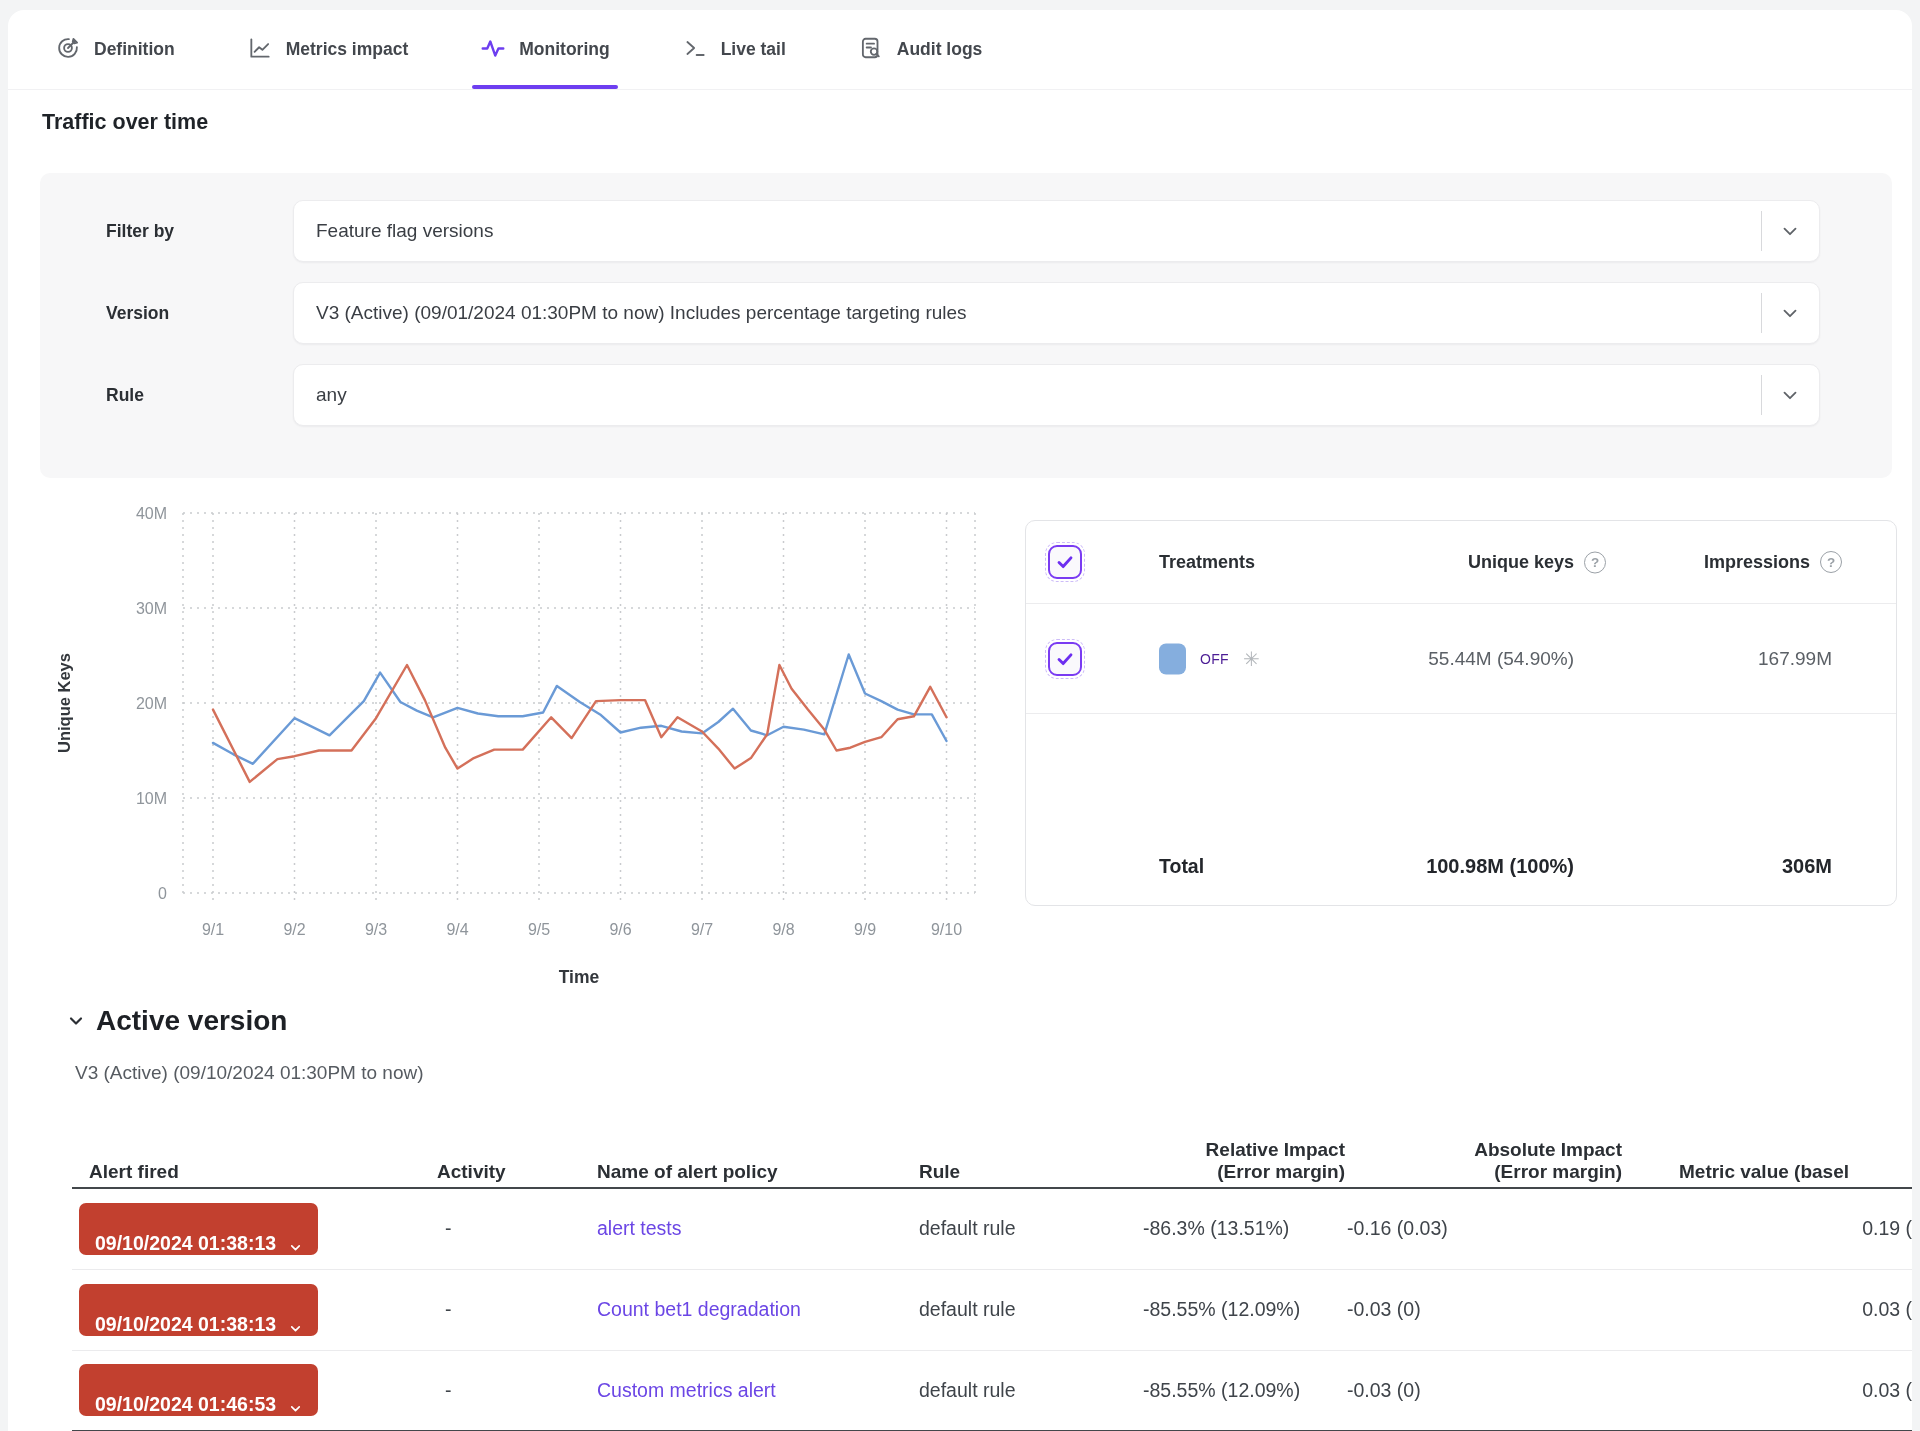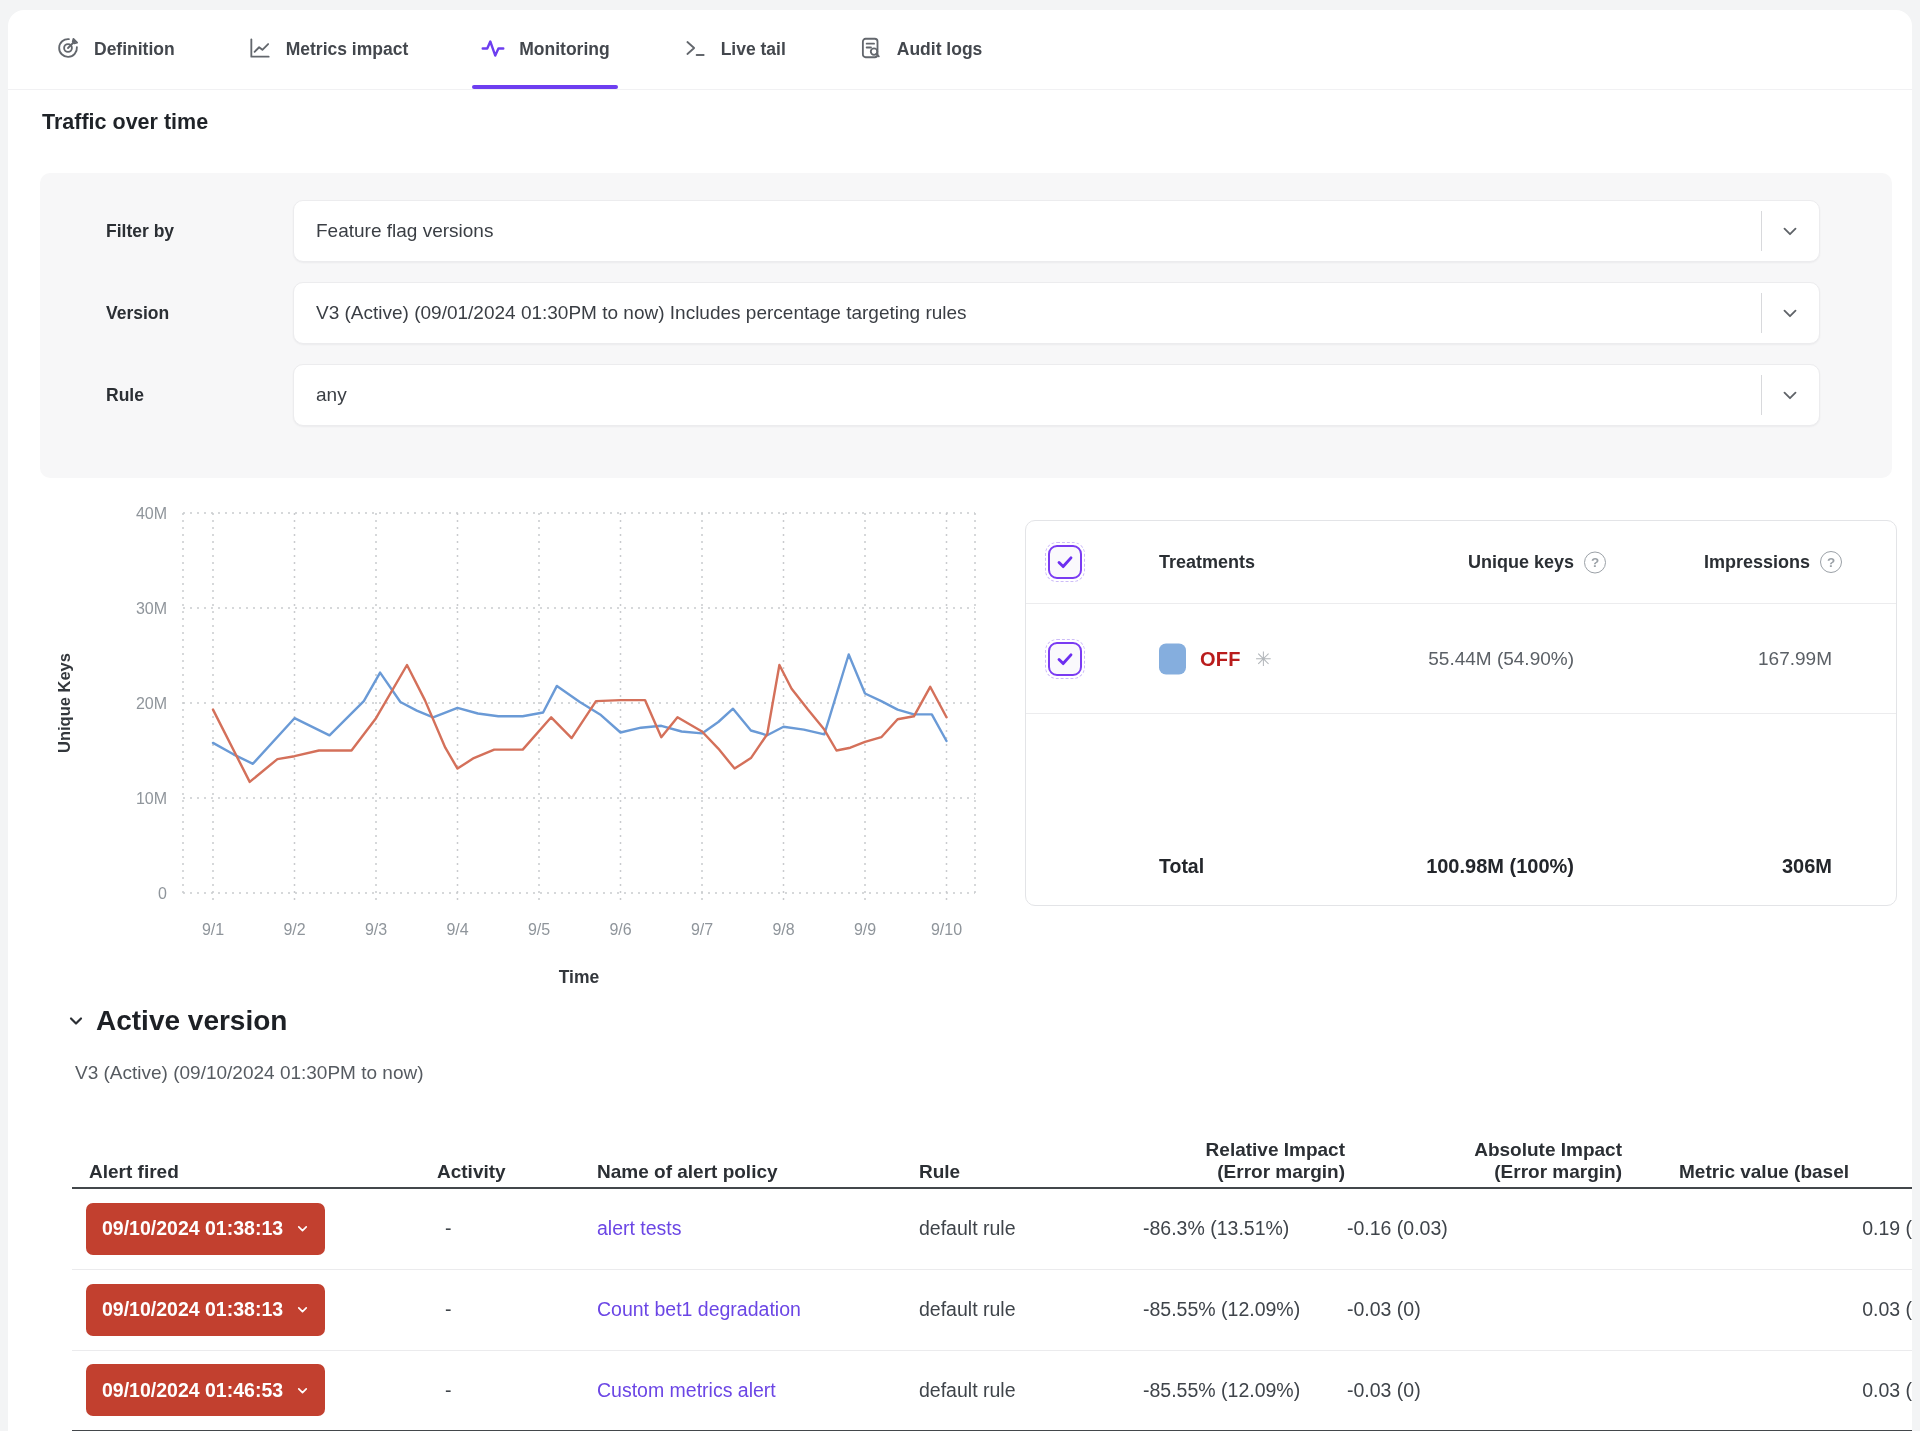--- a/index.html
+++ b/index.html
@@ -66,21 +66,21 @@
   .t-title{position:absolute;left:133px;top:50%;transform:translateY(-50%);font-size:18px;font-weight:700;color:#2b2f34}
   .t-colhead{position:absolute;top:50%;transform:translateY(-50%);display:flex;align-items:center;gap:10px;justify-content:flex-end}
   .t-colhead .h{font-size:18px;font-weight:700;color:#2b2f34;white-space:nowrap}
   .hd-uk{left:258px;width:290px}
   .hd-imp{left:526px;width:290px}
   .qicon{width:22px;height:22px;border:1.5px solid #9ba1a7;border-radius:50%;display:inline-flex;align-items:center;justify-content:center;
     font-size:13.5px;font-weight:700;color:#9ba1a7;flex:none;cursor:pointer}
   .hd-uk .qicon{position:absolute;left:300px}
   .t-namewrap{position:absolute;left:133px;top:50%;transform:translateY(-50%);display:flex;align-items:center;gap:14px}
   .swatch{width:27px;height:31px;border-radius:7px;flex:none}
-  .t-namewrap .nm{font-size:20px;color:#b91c1c;font-weight:700;letter-spacing:.3px}
+  .t-namewrap .nm{font-size:14px;color:#4c1d95;font-weight:400;letter-spacing:.3px}
   .star{font-size:20px;color:#b3b7bb;line-height:1}
   .t-val{position:absolute;top:50%;transform:translateY(-50%);font-size:19px;color:var(--muted);text-align:right;white-space:nowrap}
   .v-uk{left:308px;width:240px}
   .v-imp{left:566px;width:240px}
   .t-total .t-label{position:absolute;left:133px;top:50%;transform:translateY(-50%);font-size:19.5px;font-weight:700;color:#23262b}
   .t-total .t-val{font-weight:700;color:#23262b;font-size:20px}
 
   
   .av-head{position:absolute;left:58px;top:995px;display:flex;align-items:center;gap:10px}
   .av-head svg{width:20px;height:20px;stroke:#2b2f34;fill:none;stroke-width:2.6;stroke-linecap:round;stroke-linejoin:round;cursor:pointer}
@@ -95,21 +95,21 @@
   thead th{height:98px;vertical-align:bottom;padding-bottom:4px;font-size:19px;font-weight:700;color:#2b2f34;
     text-align:left;white-space:nowrap;border-bottom:2px solid #43474b}
   thead th.r{text-align:right}
   th.p1{padding-left:17px}th.p2{padding-left:5px}th.p3{padding-left:5px}th.p4{padding-left:7px}
   th.p7{padding-left:56px}
   tbody td{height:81px;vertical-align:middle;font-size:19.5px;color:var(--text);white-space:nowrap;border-bottom:1px solid #ebebed}
   tbody tr:last-child td{border-bottom:2.5px solid #43474b}
   td.r{}
   td.p2{padding-left:13px}td.p3{padding-left:5px}td.p4{padding-left:7px}
   td.metric{text-align:right;padding-right:80px}
-  .badge{display:inline-flex;align-items:center;gap:12px;margin-left:13px;height:52px;padding:0 15px 0 16px;border-radius:7px;
+  .badge{display:inline-flex;align-items:flex-end;gap:12px;margin-left:6px;height:52px;padding:0 15px 0 16px;border-radius:7px;
     background:var(--badge-red);color:#fff;font-weight:700;font-size:19.5px;cursor:pointer}
   .badge svg{width:15px;height:15px;stroke:#fff;fill:none;stroke-width:2.6;stroke-linecap:round;stroke-linejoin:round}
   .policy-link{color:var(--link);cursor:pointer;text-decoration:none}
 </style>
 </head>
 <body>
 
 <div class="app">
 
   <div class="tabbar">

